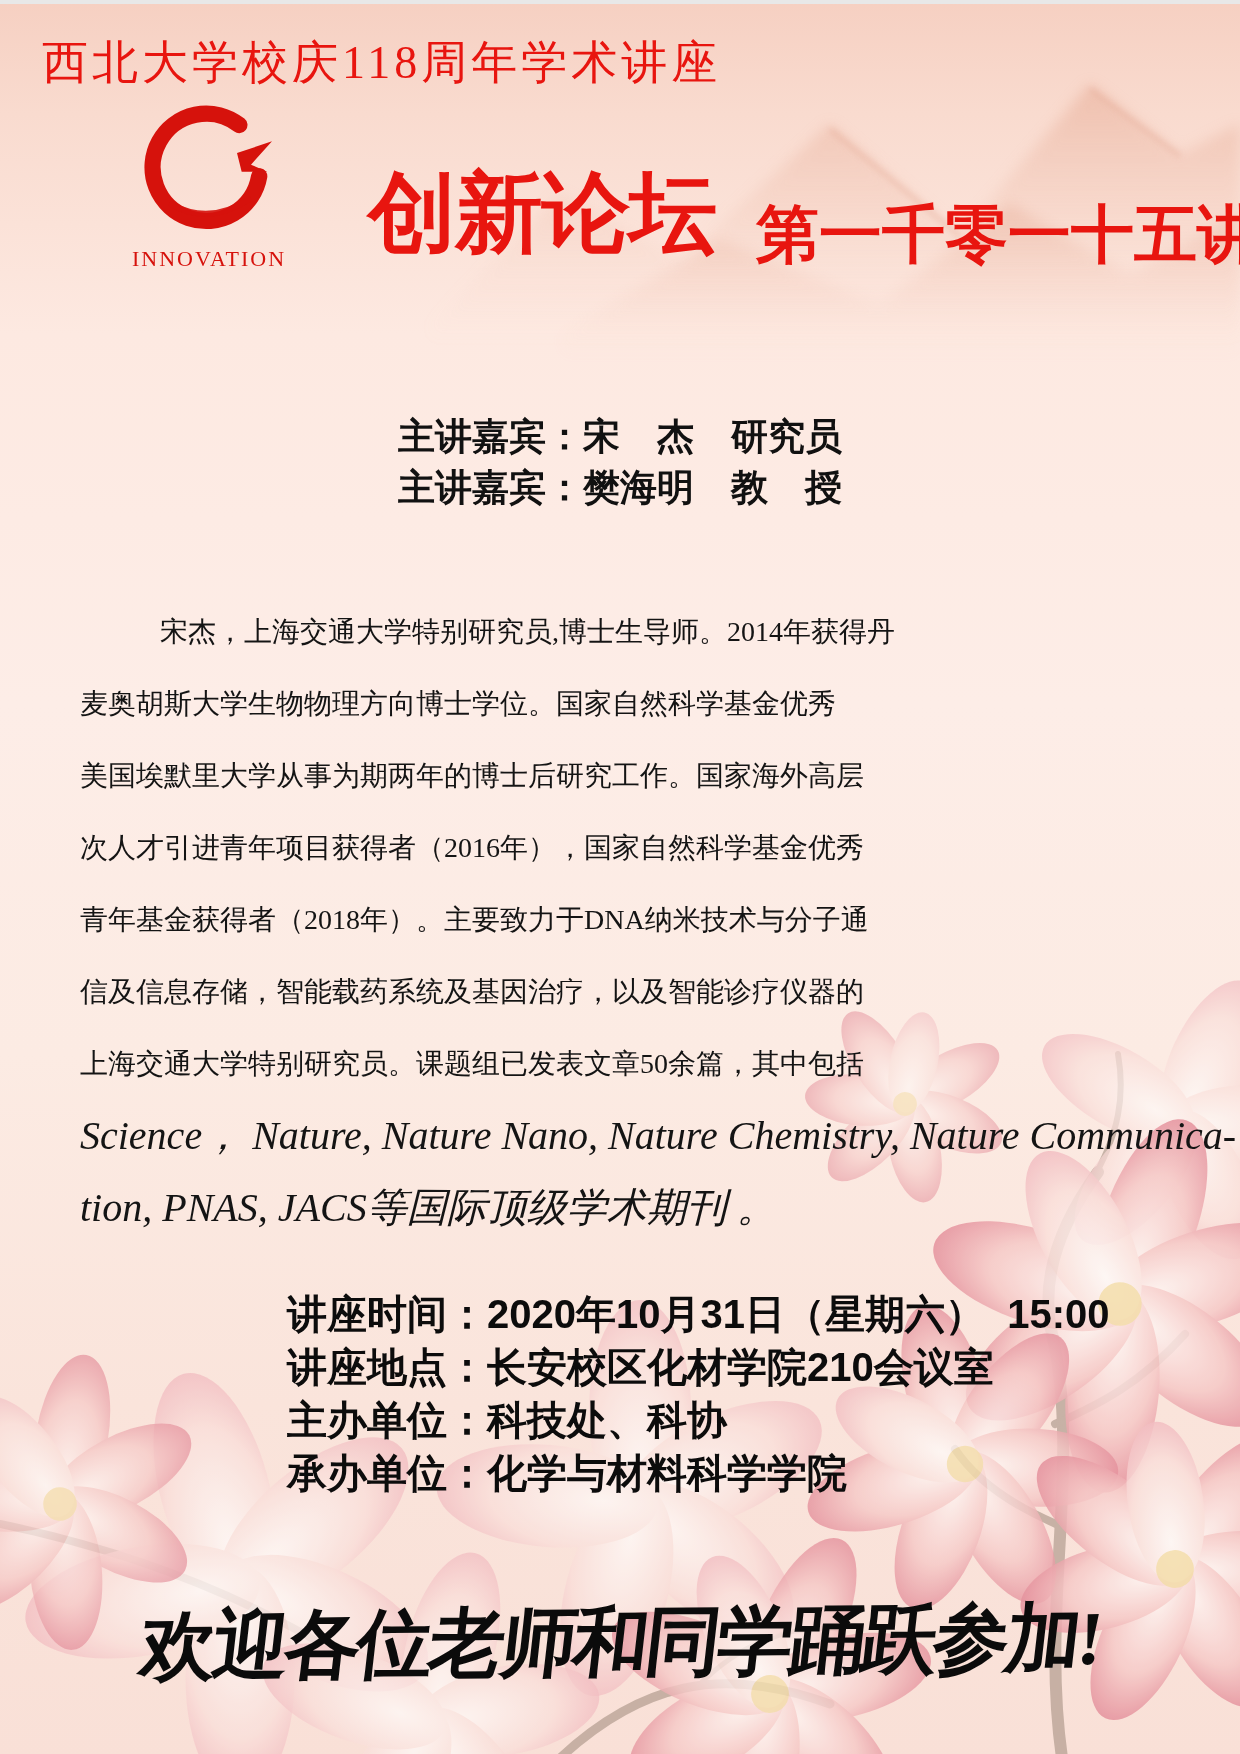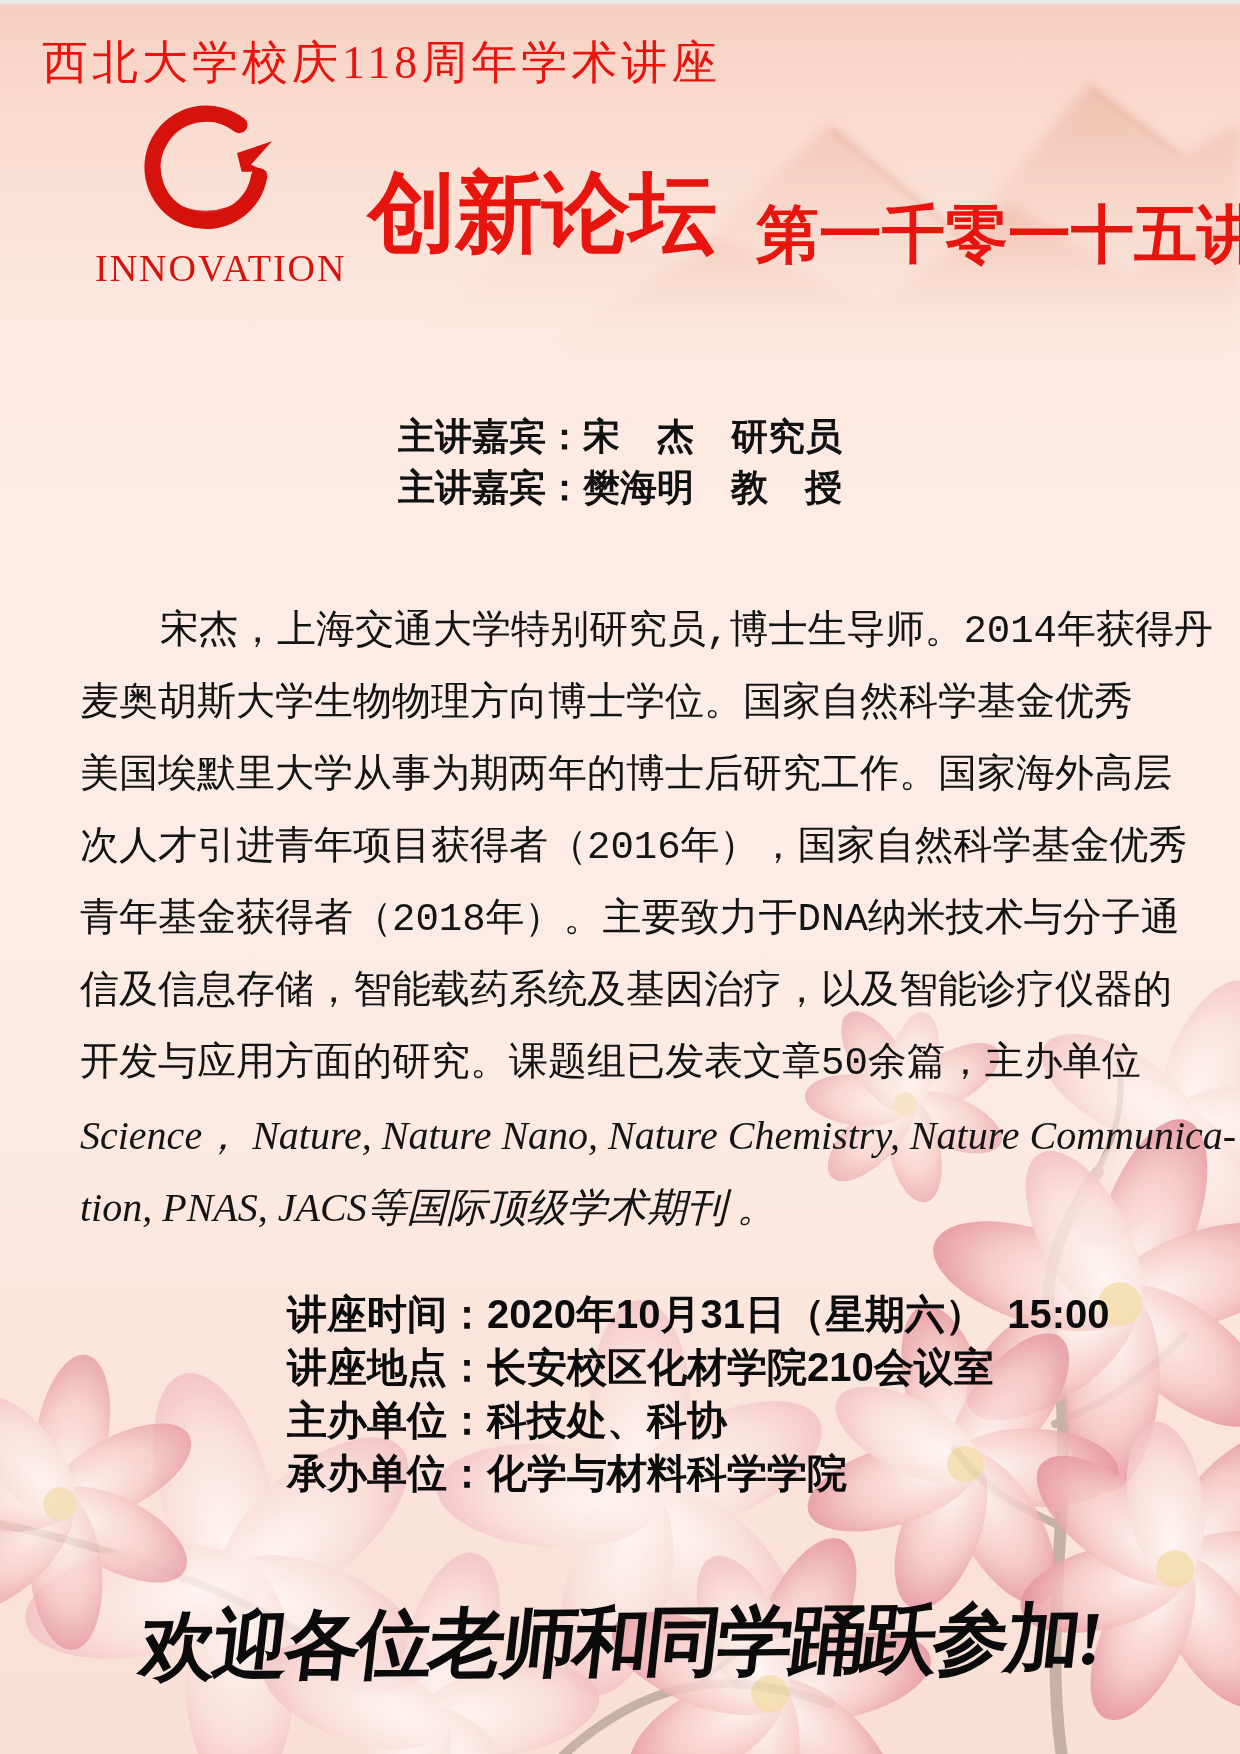--- a/index.html
+++ b/index.html
@@ -27,21 +27,21 @@
     font-family:"Liberation Serif", serif;
     white-space:pre;
   }
   .logo{
     position:absolute;left:95px;top:100px;width:228px;
     text-align:center;
   }
   .logo svg{display:block;margin:0 auto;}
   .logo-label{
     margin-top:2px;
-    font-size:38px;letter-spacing:2px;
+    font-size:22px;letter-spacing:2px;
     color:#d6120c;
     font-family:"Liberation Serif", serif;
   }
   .forum-title{
     position:absolute;left:368px;top:150px;
     font-size:88px;font-weight:bold;color:#e8150f;
     font-family:"Liberation Sans", sans-serif;
     letter-spacing:-1px;
     white-space:pre;
   }
@@ -66,22 +66,22 @@
     white-space:pre;
   }
   .speaker-line{top:408px;}
   .host-line{top:459px;}
 
   .bio{
     position:absolute;left:80px;top:592px;width:1100px;
     color:#141414;
   }
   .bio-line{
-    font-size:39px;line-height:72px;height:72px;
-    font-family:Liberation Mono, monospace;
+    font-size:28px;line-height:72px;height:72px;
+    font-family:Liberation Serif, serif;
     white-space:pre;
   }
   .bio-line.indent{padding-left:80px;}
   .bio-line.en{
     font-style:italic;
     font-size:40px;
     font-family:"Liberation Serif", serif;
   }
 
   .details{
@@ -199,21 +199,21 @@
   <div class="speaker-line">主讲嘉宾：宋　杰　研究员</div>
   <div class="host-line">主讲嘉宾：樊海明　教　授</div>
 
   <div class="bio">
     <div class="bio-line indent">宋杰，上海交通大学特别研究员,博士生导师。2014年获得丹</div>
     <div class="bio-line">麦奥胡斯大学生物物理方向博士学位。国家自然科学基金优秀</div>
     <div class="bio-line">美国埃默里大学从事为期两年的博士后研究工作。国家海外高层</div>
     <div class="bio-line">次人才引进青年项目获得者（2016年），国家自然科学基金优秀</div>
     <div class="bio-line">青年基金获得者（2018年）。主要致力于DNA纳米技术与分子通</div>
     <div class="bio-line">信及信息存储，智能载药系统及基因治疗，以及智能诊疗仪器的</div>
-    <div class="bio-line">开发与应用方面的研究。课题组已发表文章50余篇，主办单位</div>
+    <div class="bio-line">上海交通大学特别研究员。课题组已发表文章50余篇，其中包括</div>
     <div class="bio-line en">Science， Nature, Nature Nano, Nature Chemistry, Nature Communica-</div>
     <div class="bio-line en">tion, PNAS, JACS等国际顶级学术期刊 。</div>
   </div>
 
   <div class="details">
     <div class="detail-line">讲座时间：2020年10月31日（星期六）  15:00</div>
     <div class="detail-line">讲座地点：长安校区化材学院210会议室</div>
     <div class="detail-line">主办单位：科技处、科协</div>
     <div class="detail-line">承办单位：化学与材料科学学院</div>
   </div>

